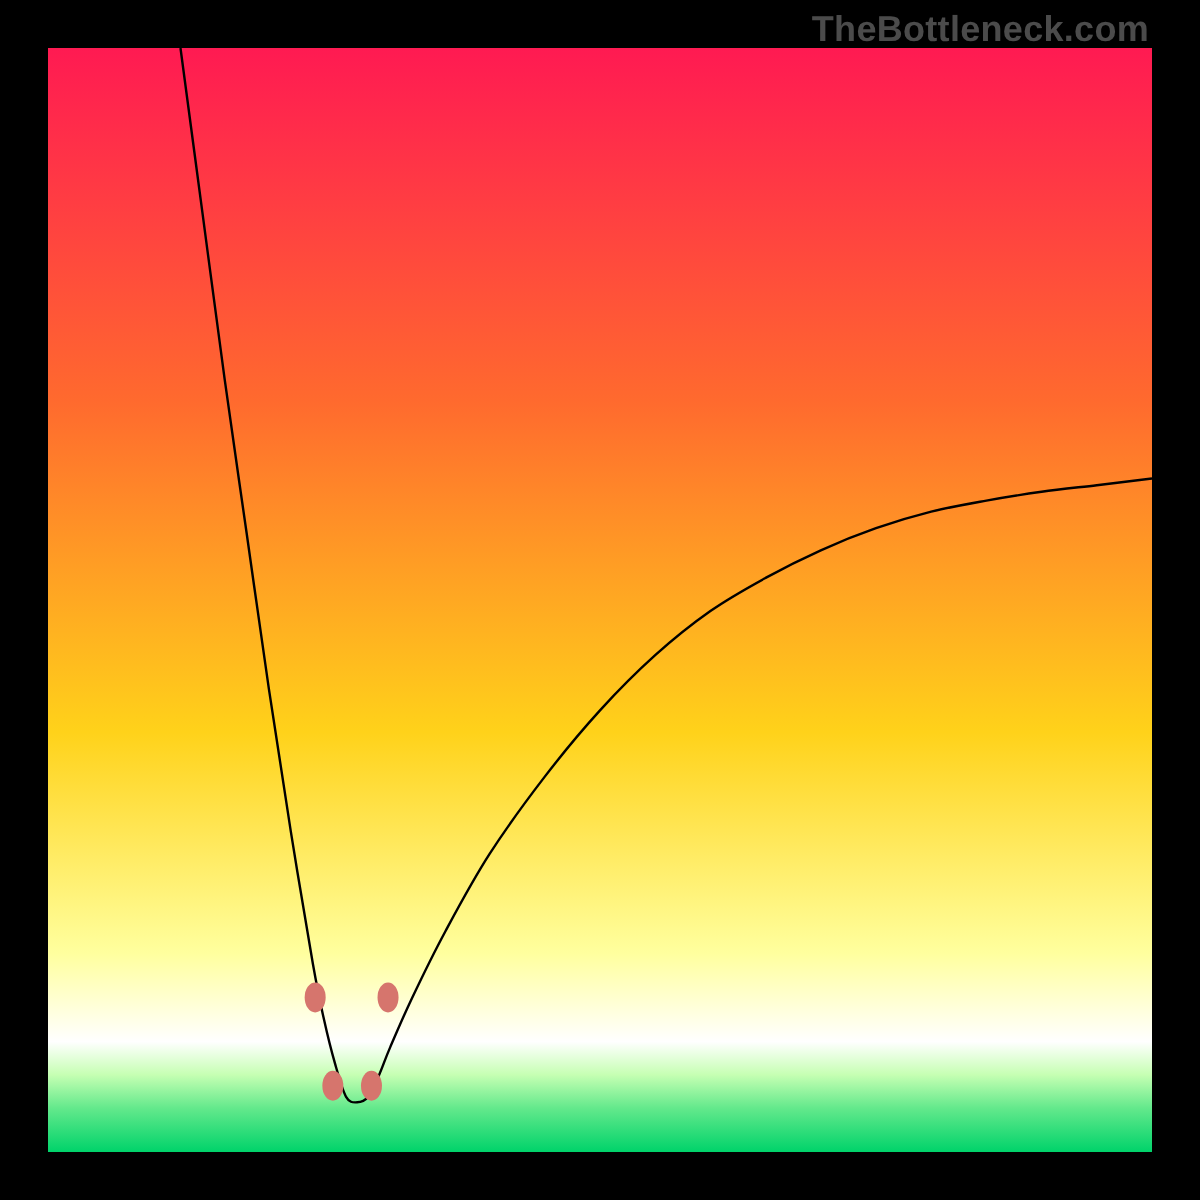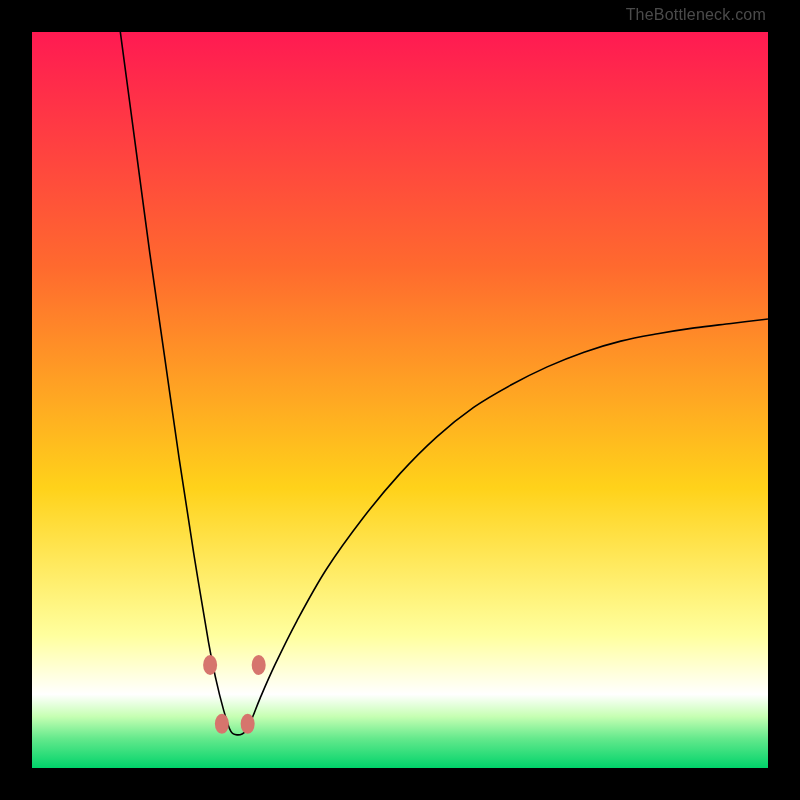--- a/index.html
+++ b/index.html
@@ -27,22 +27,22 @@
   }
   .gradient {
     position: absolute;
     left: 0; top: 0; right: 0; bottom: 0;
   }
   .watermark {
     position: absolute;
     top: 6px;
     right: 34px;
     color: #4b4b4b;
-    font-size: 16px;
-    font-weight: 400;
+    font-size: 24px;
+    font-weight: 700;
     letter-spacing: 0.2px;
     user-select: none;
   }
   svg.curve {
     position: absolute;
     left: 0; top: 0;
     width: 736px;
     height: 736px;
     overflow: visible;
   }

